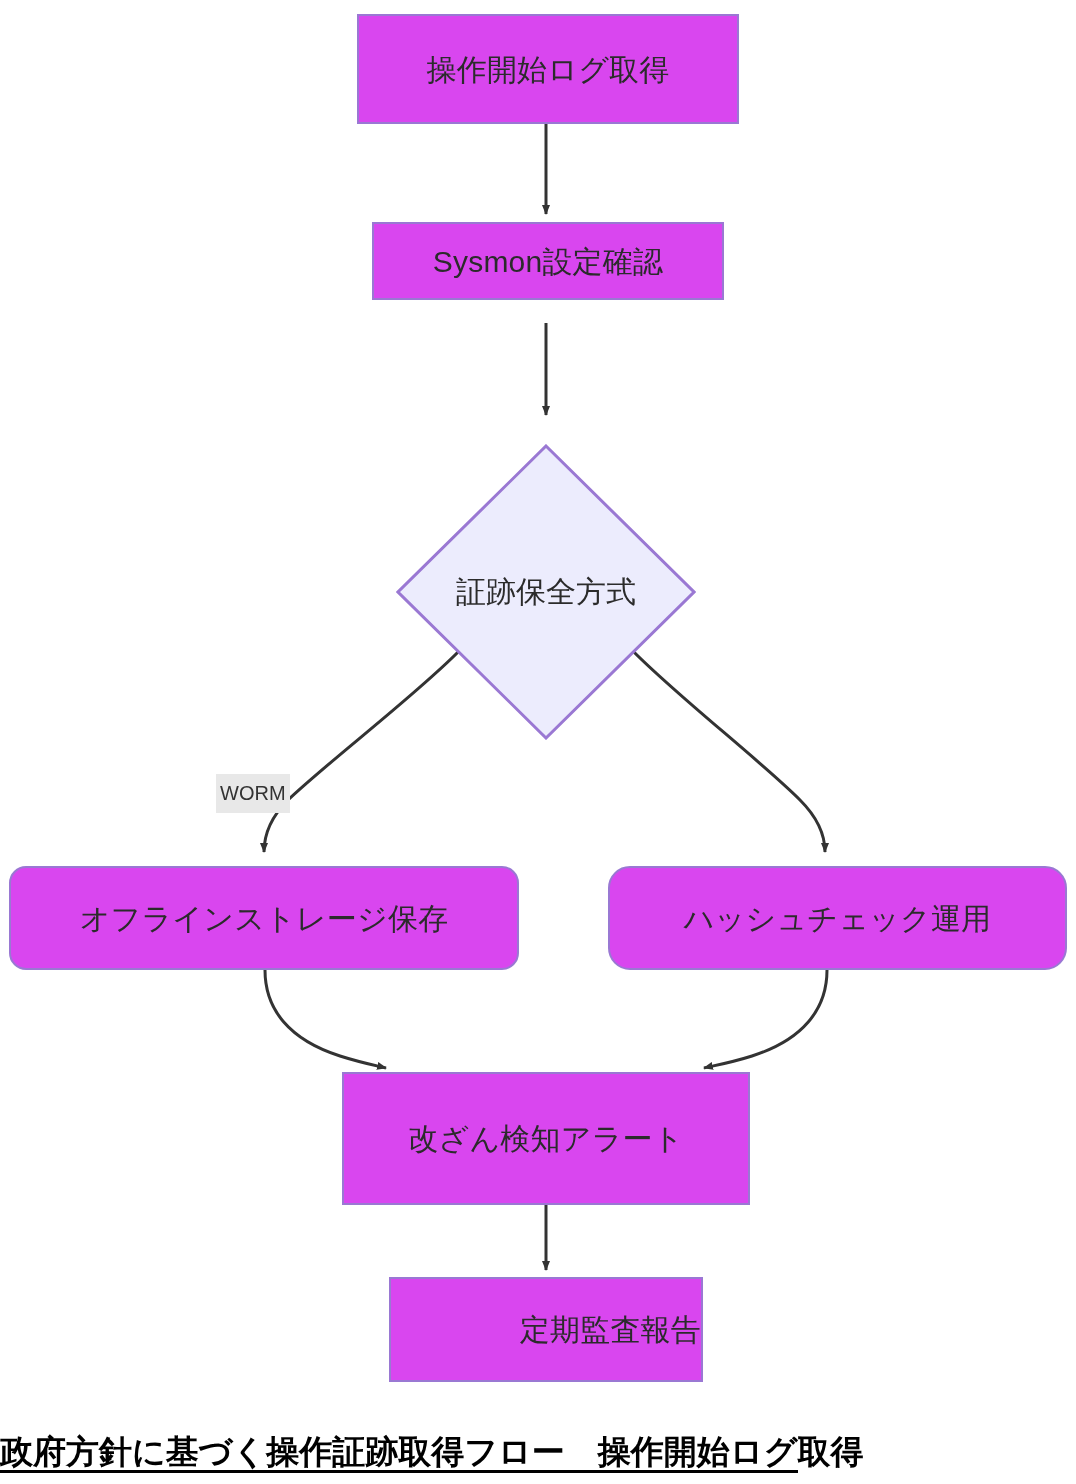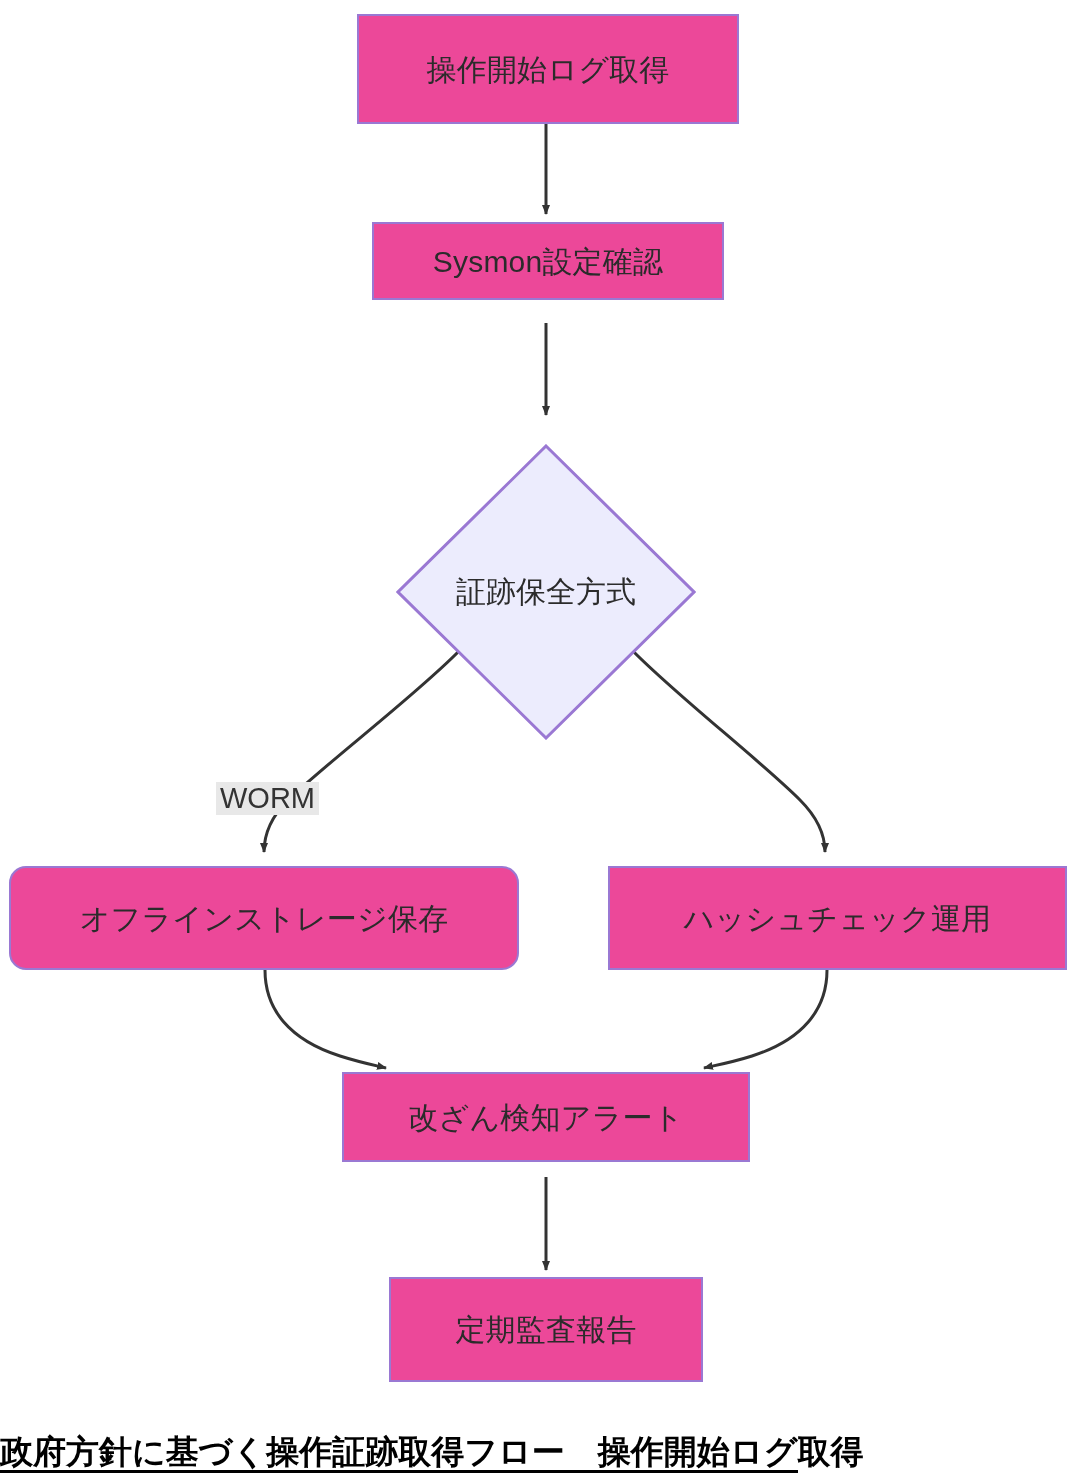--- a/index.html
+++ b/index.html
@@ -30,21 +30,21 @@
     pointer-events: none;
   }
 
   
   .node {
     position: absolute;
     box-sizing: border-box;
     display: flex;
     align-items: center;
     justify-content: center;
-    background: #ec4899;
+    background: #d946ef;
     border: 2px solid #9a78d3;
     color: #2b2b2b;
   }
   .node .node-label {
     font-size: 30px;
     line-height: 1.1;
     letter-spacing: 0.2px;
     white-space: nowrap;
     color: #2b2b2b;
   }
@@ -70,25 +70,24 @@
     font-size: 30px;
     white-space: nowrap;
     color: #2b2b2b;
   }
 
   
   .edge-label {
     position: absolute;
     background: #e8e8e8;
     color: #333333;
-    font-size: 29px;
+    font-size: 20px;
     line-height: 1.15;
-    padding: 0 4px;
+    padding: 8px 4px;
     white-space: nowrap;
-    margin-top: 8px;
   }
 
   
   .caption {
     position: absolute;
     left: 0;
     top: 1430px;
     width: 1076px;
     font-size: 33px;
     font-weight: bold;
@@ -144,29 +143,29 @@
     <svg class="diamond-shape" viewBox="0 0 300 296" xmlns="http://www.w3.org/2000/svg">
       <polygon points="150,2 298,148 150,294 2,148" fill="#ececfd" stroke="#9a78d3" stroke-width="3"></polygon>
     </svg>
     <span class="node-label">証跡保全方式</span>
   </div>
 
   <div class="node" style="left:9px; top:866px; width:510px; height:104px;border-radius:17px;">
     <span class="node-label">オフラインストレージ保存</span>
   </div>
 
-  <div class="node" style="left:608px; top:866px; width:459px; height:104px;">
+  <div class="node" style="left:608px; top:866px; width:459px; height:104px;border-radius:22px;">
     <span class="node-label">ハッシュチェック運用</span>
   </div>
 
-  <div class="node" style="left:342px; top:1072px; width:408px; height:90px;">
+  <div class="node" style="left:342px; top:1072px; width:408px; height:133px;">
     <span class="node-label">改ざん検知アラート</span>
   </div>
 
-  <div class="node" style="left:389px; top:1277px; width:314px; height:105px;">
+  <div class="node" style="left:389px; top:1277px; width:314px; height:105px;justify-content:flex-end;">
     <span class="node-label">定期監査報告</span>
   </div>
 
   <div class="edge-label" style="left:216px; top:774px;">WORM</div>
 
 
   <div class="caption">政府方針に基づく操作証跡取得フロー　操作開始ログ取得</div>
   <div class="caption-rule"></div>
 
 </div>

